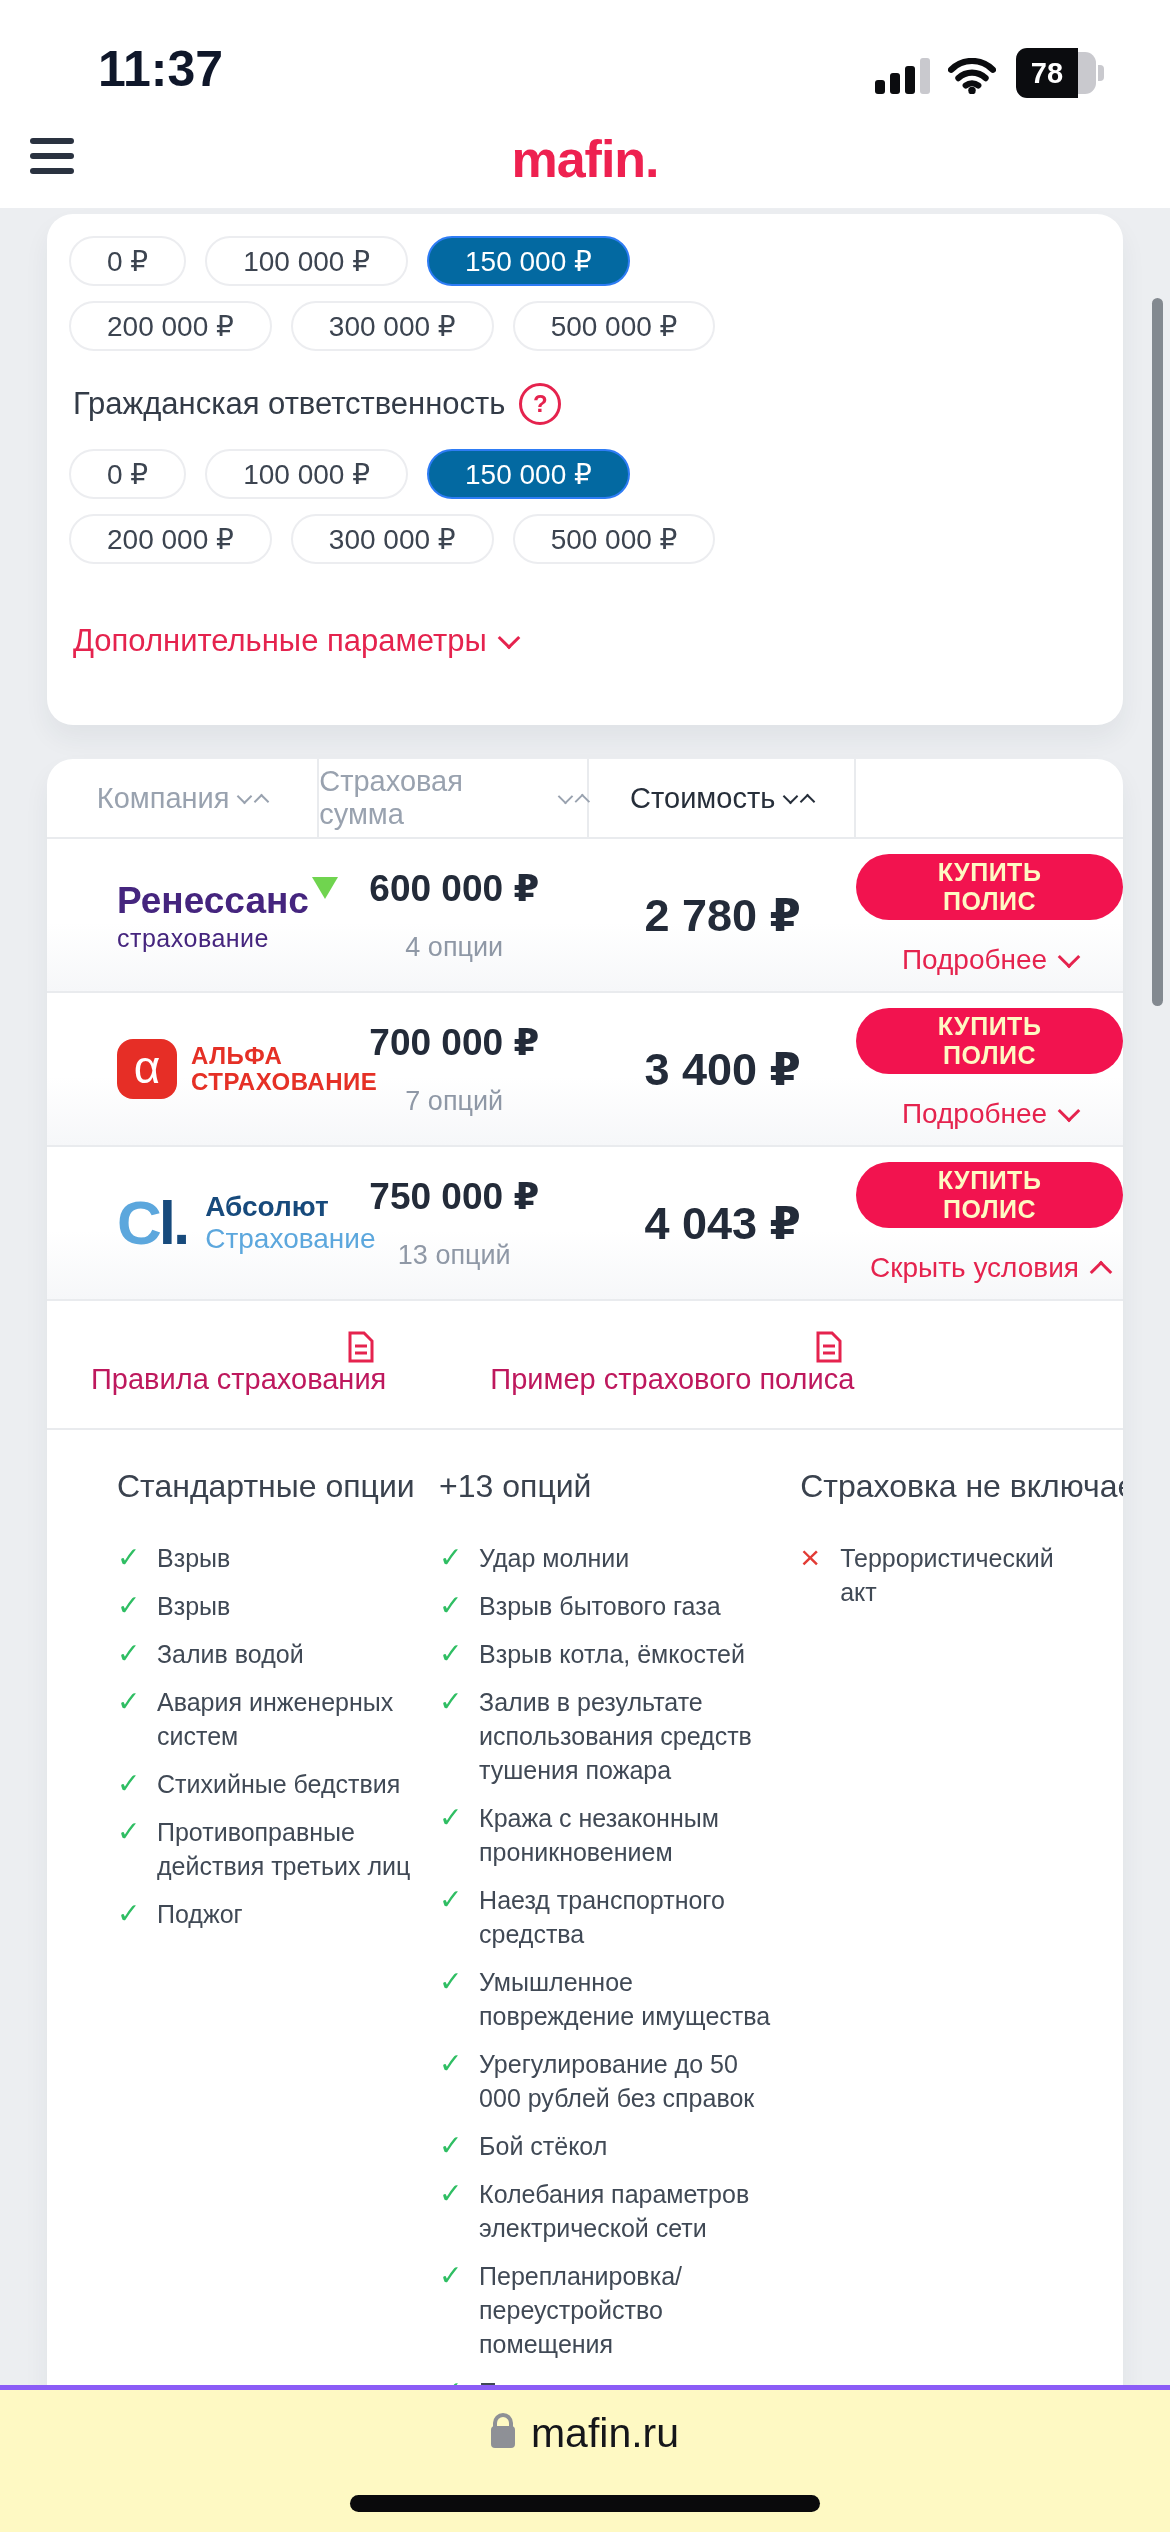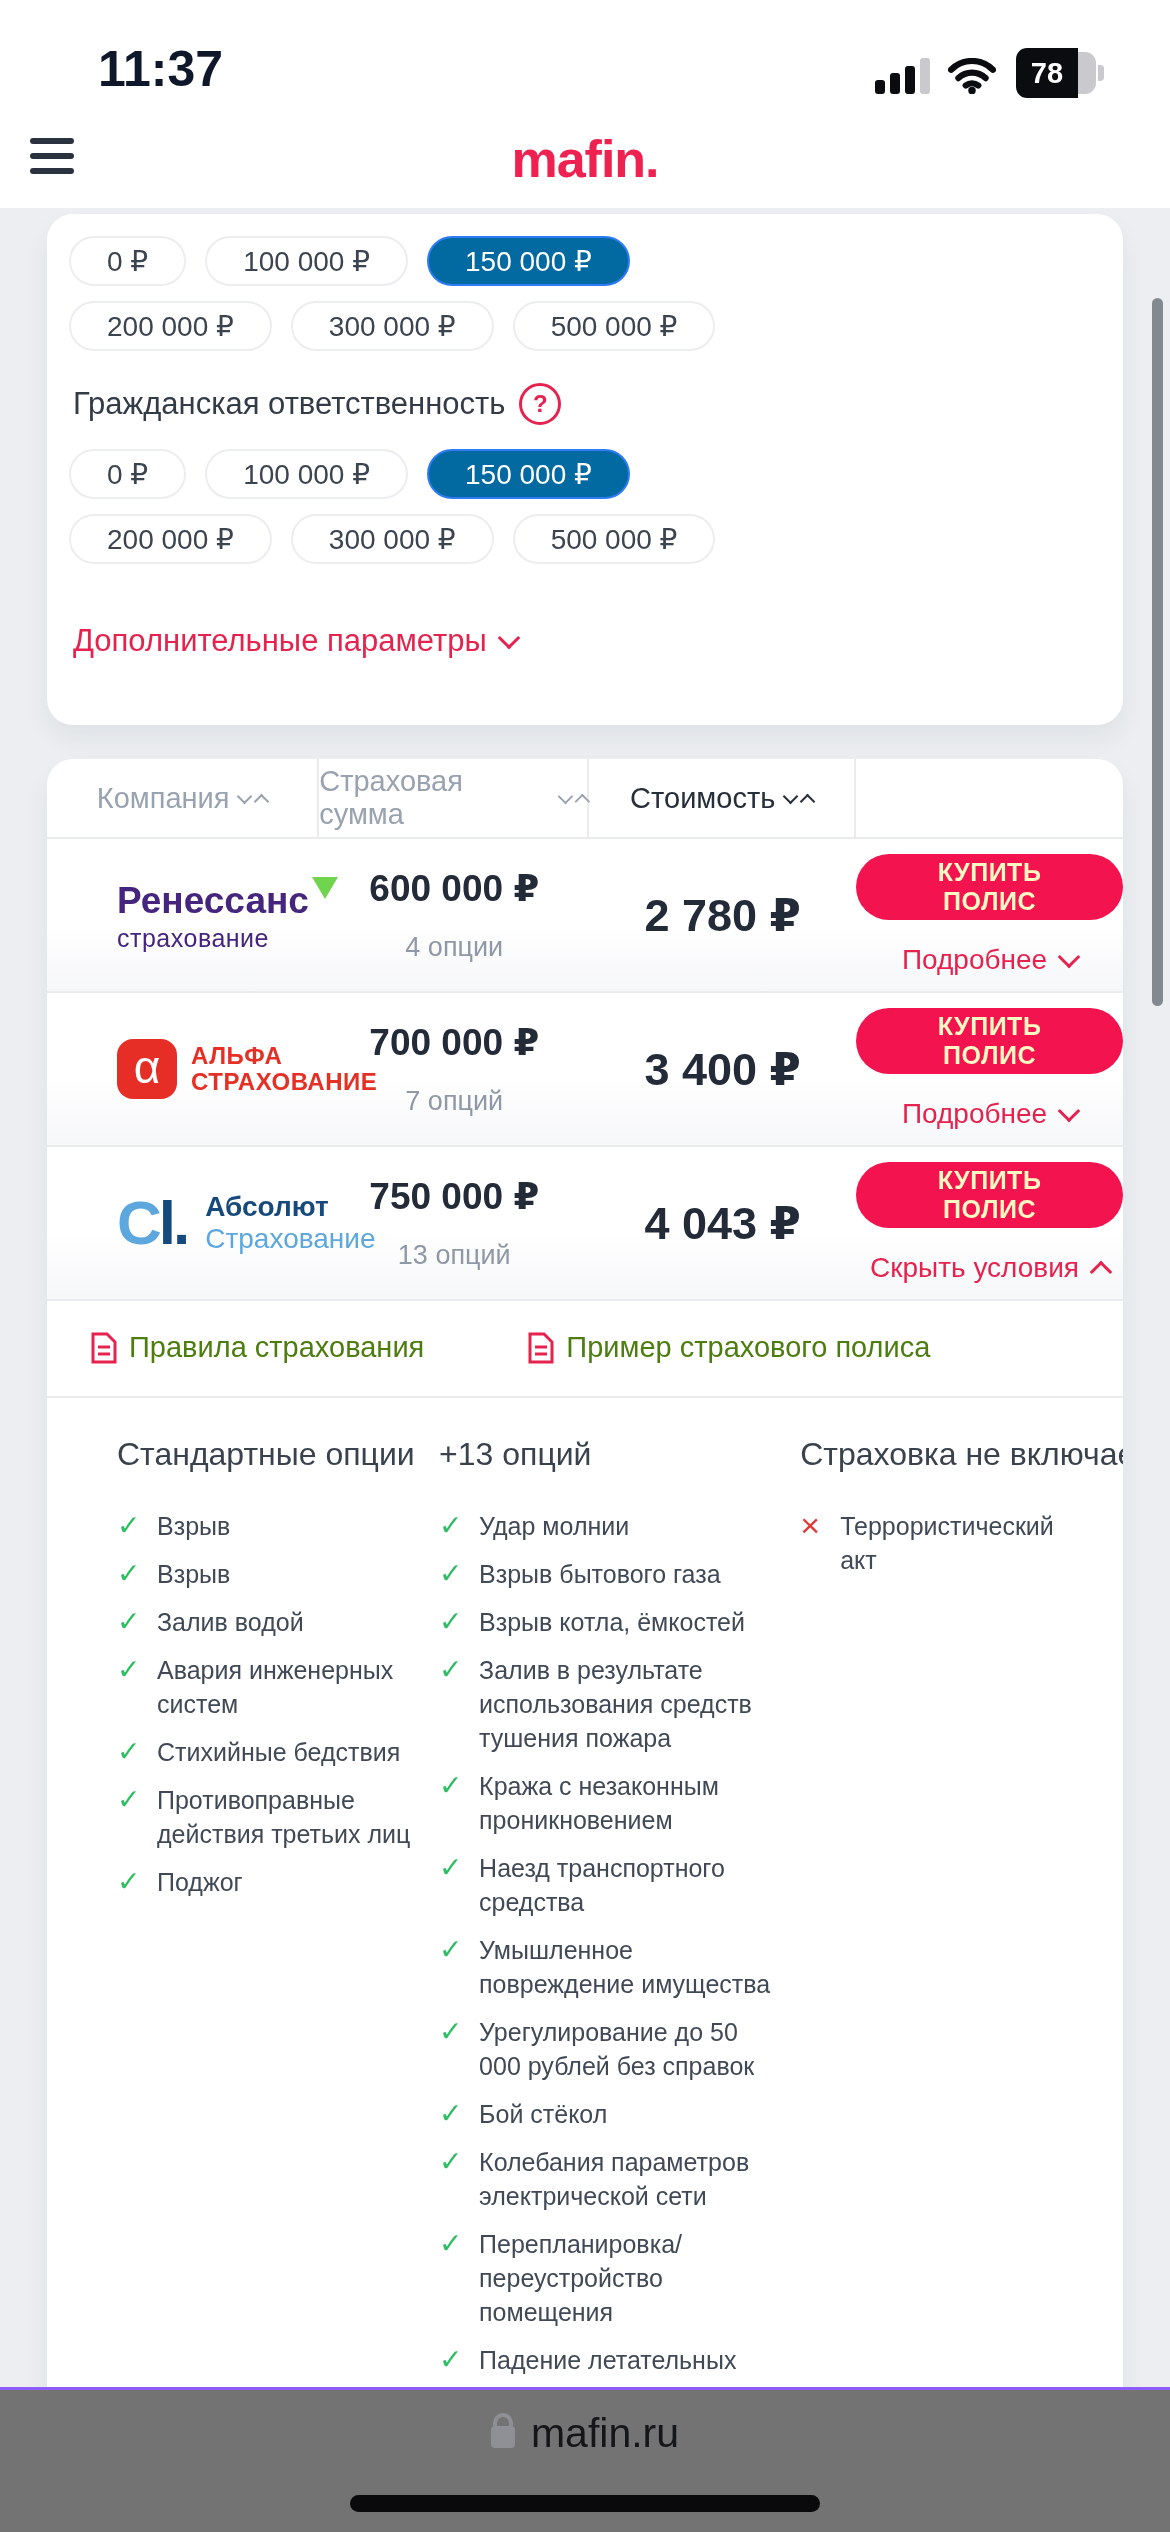--- a/index.html
+++ b/index.html
@@ -72,32 +72,32 @@
   .sum-val{font-size:37px;font-weight:700;color:#232B39;}
   .sum-sub{font-size:27px;color:#8F98A6;margin-top:22px;}
   .cell-price{text-align:center;font-size:45px;font-weight:700;color:#232B39;}
   .cell-act{display:flex;flex-direction:column;align-items:center;}
   .buy{background:#F2134F;border:none;border-radius:40px;color:#fef9c3;font-size:25px;font-weight:700;
        letter-spacing:.5px;padding:4px 34px;cursor:pointer;font-family:inherit;}
   .toggle{margin-top:24px;font-size:28px;}
   
   .details{background:#fff;padding-bottom:64px;}
   .doc-links{display:flex;gap:104px;padding:30px 40px 32px 44px;border-bottom:2px solid #E9EBEE;}
-  .doc-link{display:inline-flex;align-items:flex-end;font-size:29px;color:#4d7c0f;cursor:pointer;}
+  .doc-link{display:inline-flex;align-items:flex-end;font-size:29px;color:#be185d;cursor:pointer;flex-direction:column;}
   .doc-ic{margin-right:12px;}
   .opts{display:grid;grid-template-columns:33% 37% 30%;padding:38px 30px 0 70px;}
   .opt-title{font-size:32px;color:#3A424E;margin-bottom:36px;white-space:nowrap;}
   .opt{display:flex;margin-bottom:14px;padding-right:28px;}
   .ck{width:40px;flex:none;color:#2FBE63;font-size:28px;font-weight:700;line-height:34px;}
   .xx{width:40px;flex:none;color:#E23B35;font-size:34px;line-height:32px;}
   .opt-tx{font-size:25px;color:#404955;line-height:34px;}
   
   .scrollbar{position:absolute;right:7px;top:298px;width:11px;height:708px;background:#787D85;
              border-radius:6px;opacity:.9;cursor:pointer;}
-  .safari{position:absolute;left:0;right:0;bottom:0;height:142px;background:#737373;border-top:3px solid #8b5cf6;}
+  .safari{position:absolute;left:0;right:0;bottom:0;height:142px;background:#fef9c3;border-top:5px solid #8b5cf6;}
   .url-row{display:flex;align-items:center;justify-content:center;margin-top:20px;font-size:41px;
            color:#15161A;cursor:pointer;}
   .lock{width:24px;height:22px;background:#8E9096;border-radius:4px;position:relative;margin:6px 16px 0 0;}
   .lock:before{content:'';position:absolute;left:2px;top:-13px;width:12px;height:14px;
                border:4px solid #8E9096;border-bottom:none;border-radius:10px 10px 0 0;}
   .home{position:absolute;left:50%;transform:translateX(-50%);bottom:20px;width:470px;height:17px;
         background:#0A0A0C;border-radius:9px;cursor:pointer;}
 </style>
 </head>
 <body>

